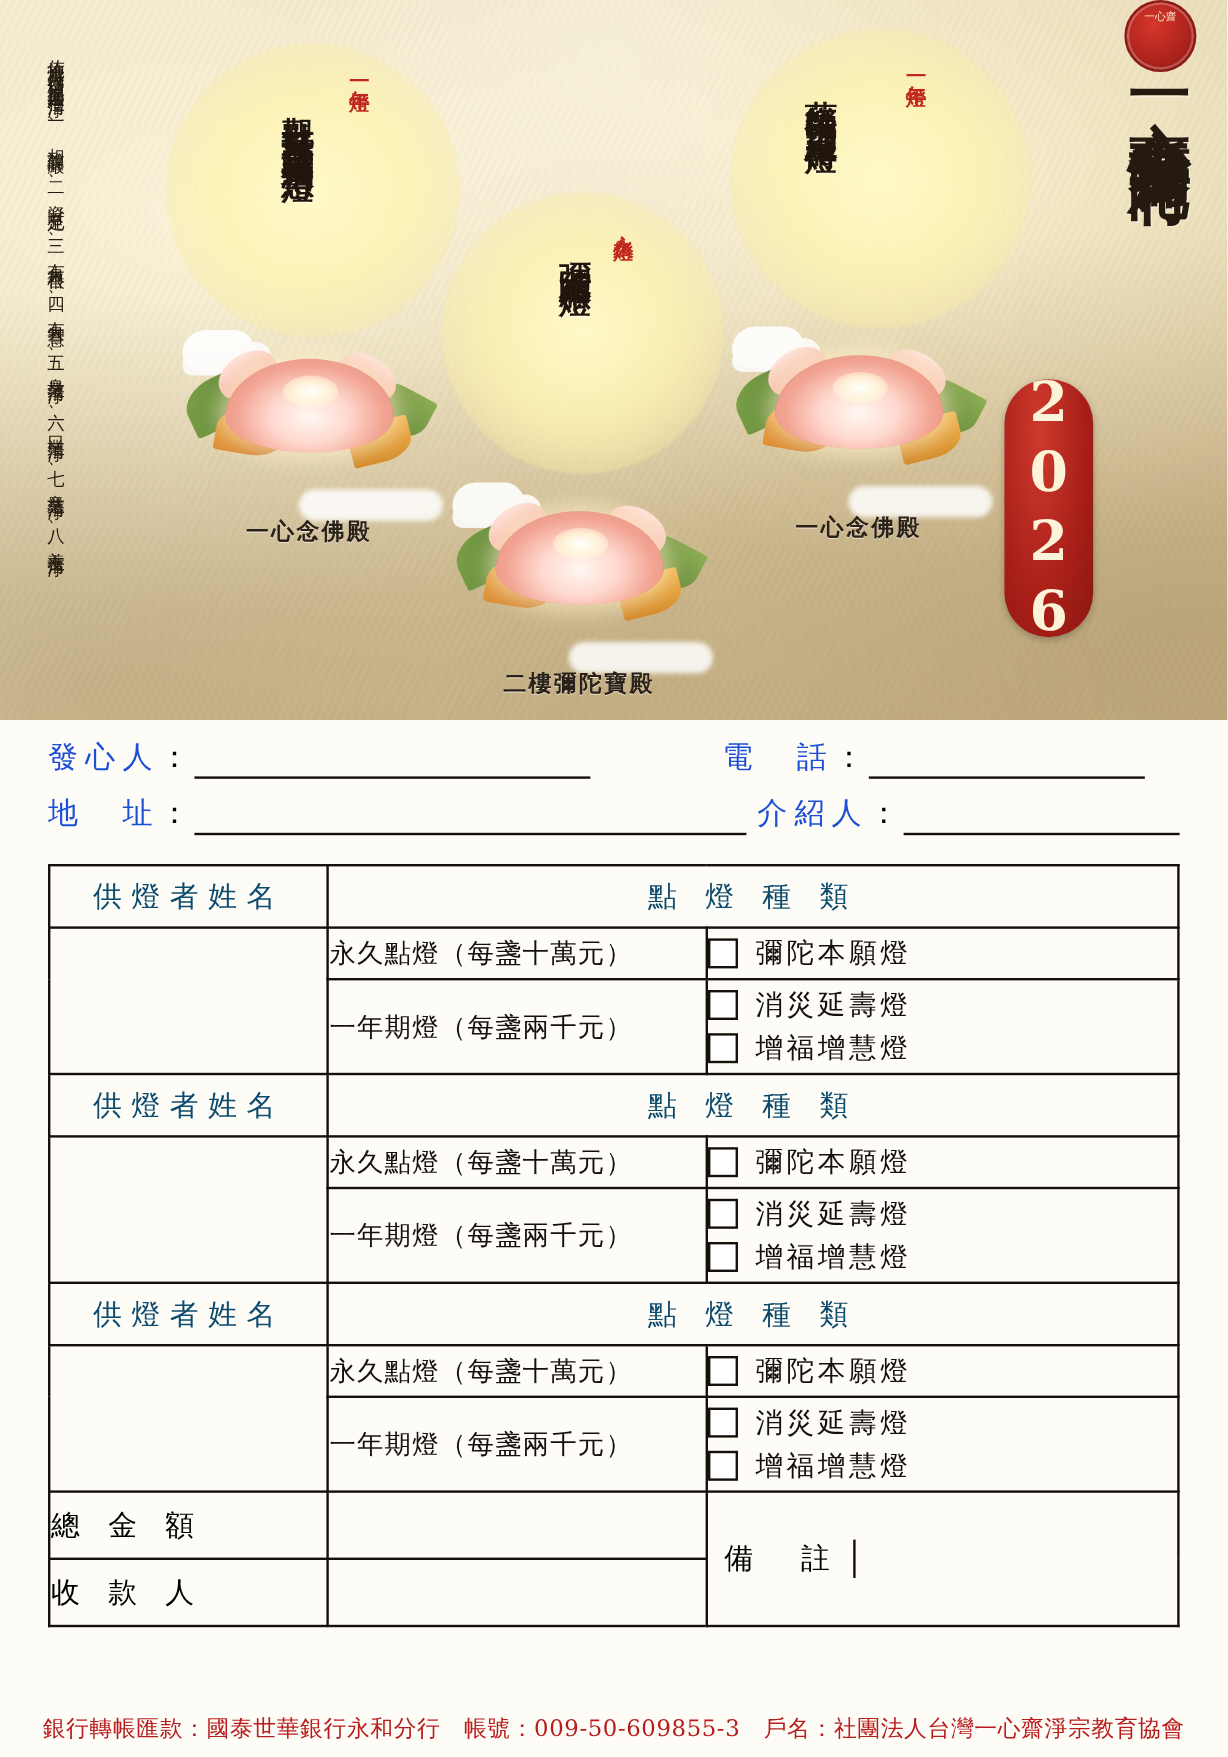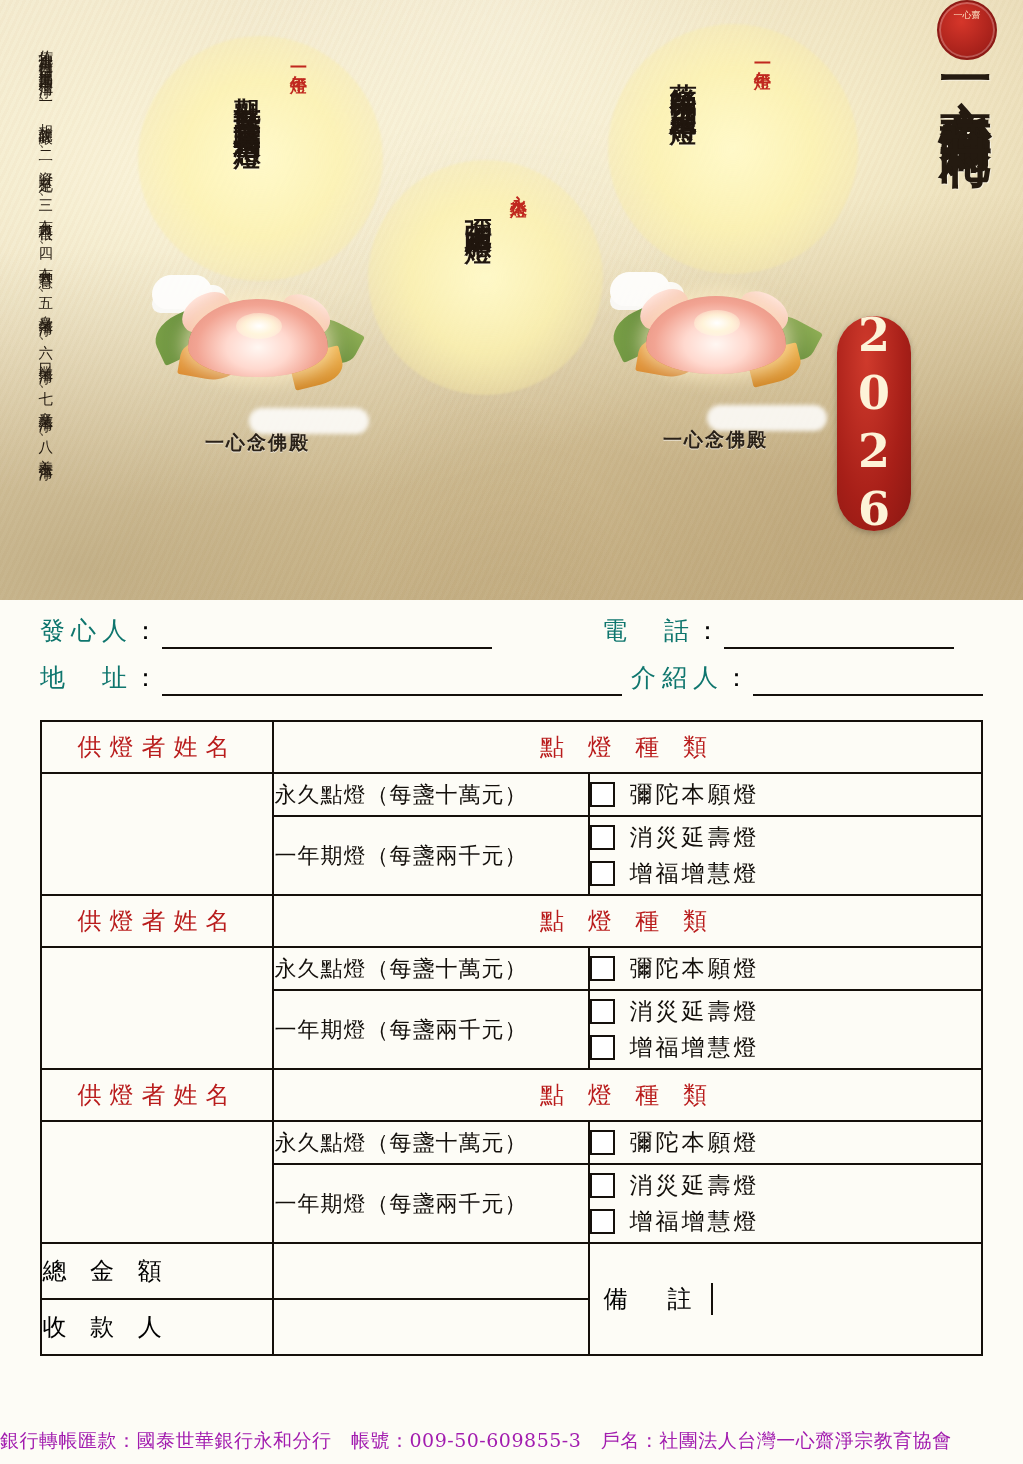--- a/index.html
+++ b/index.html
@@ -190,21 +190,21 @@
   .fields {
     padding: 14px 40px 4px 40px;
   }
   .field-row {
     display: flex;
     align-items: flex-end;
     margin-bottom: 12px;
   }
   .fld { display:flex; align-items:flex-end; }
   .fld .lbl {
-    font-size: 25px; color:#0f766e; white-space: nowrap;
+    font-size: 25px; color:#1d4ed8; white-space: nowrap;
     letter-spacing: 6px;
     padding-bottom: 2px;
   }
   .fld .colon { font-size: 25px; padding: 0 4px 2px 0; }
   .fld .line {
     border-bottom: 2px solid #14100c;
     height: 28px;
     min-width: 40px;
   }
   .f-name  .line { width: 330px; }
@@ -224,21 +224,21 @@
     border: 2px solid #15100b;
     padding: 0;
     vertical-align: middle;
   }
   .hdr-name, .hdr-type {
     text-align: center;
     font-size: 24px;
     letter-spacing: 8px;
     font-weight: 400;
     height: 50px;
-    color: #b91c1c;
+    color: #0c4a6e;
   }
   .col-name { width: 232px; }
   .col-kind { width: 316px; }
   .col-chk  { width: 392px; }
 
   .kind-cell {
     font-size: 22px;
     color: #14100c;
     padding: 8px 6px 8px 14px;
     letter-spacing: 1px;
@@ -260,23 +260,23 @@
   }
   .blank-name { height: 108px; }
 
   .total-lbl, .receiver-lbl {
     font-size: 24px; letter-spacing: 8px; height: 54px;
   }
   .remark-lbl { text-align:center; font-size: 24px; letter-spacing: 8px; width: 120px; }
   .footer {
     position: absolute;
     left: 0; right: 0; bottom: 10px;
-    text-align: left;
+    text-align: center;
     font-size: 19px;
-    color: #a21caf;
+    color: #b91c1c;
     letter-spacing: 0.5px;
   }
 </style>
 </head>
 <body>
 
 <div class="banner">
   <div class="paper-tex"></div>
   <div class="grunge"></div>
 
@@ -313,20 +313,33 @@
     <div class="petal p1"></div>
     <div class="petal p2"></div>
     <div class="flower"></div>
     <div class="glow"></div>
     <div class="cloud2"></div>
     <div class="caption">一心念佛殿</div>
   </div>
 
   <div class="vlabel v2">永久燈</div>
   <div class="vtitle t2">彌陀本願燈</div>
+  <div class="lotus l2">
+    <div class="cloud"></div>
+    <div class="leaf a"></div>
+    <div class="leaf b"></div>
+    <div class="leaf c"></div>
+    <div class="leaf d"></div>
+    <div class="petal p1"></div>
+    <div class="petal p2"></div>
+    <div class="flower"></div>
+    <div class="glow"></div>
+    <div class="cloud2"></div>
+    <div class="caption">二樓彌陀寶殿</div>
+  </div>
 
   <div class="seal">
     <span>一心齋</span>
   </div>
   <div class="masthead">一心齋東勢彌陀村</div>
   <div class="year-badge">
     <div class="yr">2026</div>
   </div>
 </div>
 

